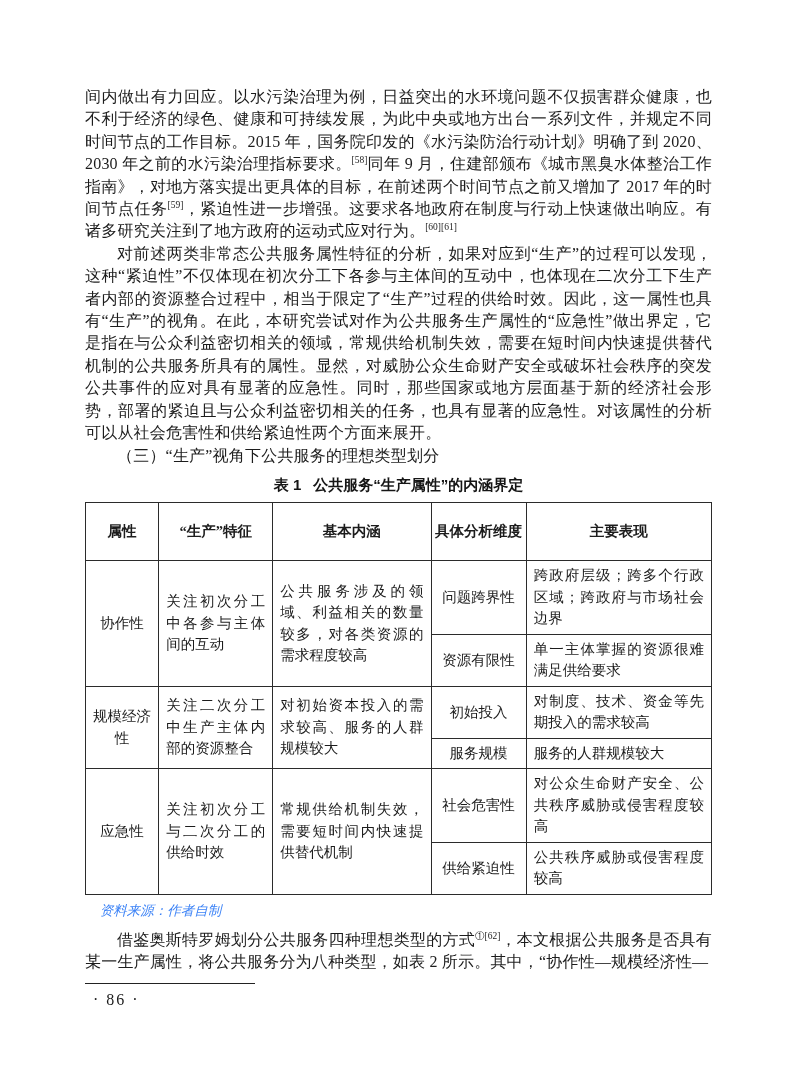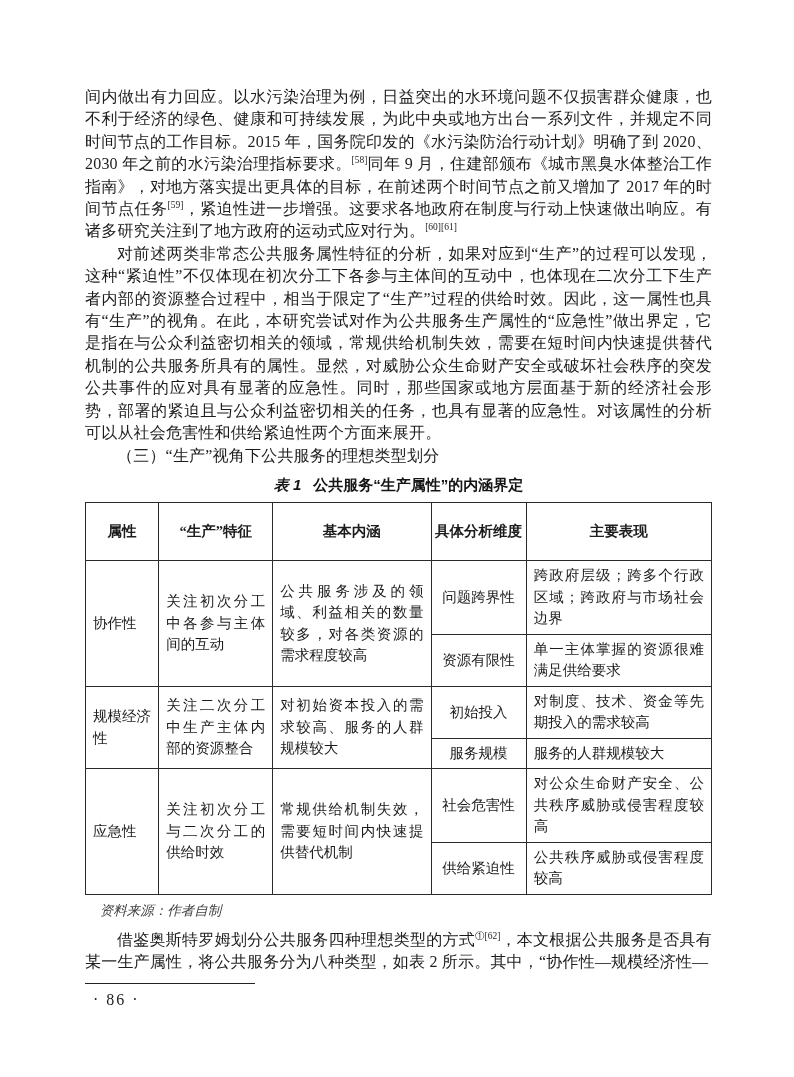--- a/index.html
+++ b/index.html
@@ -33,44 +33,44 @@
     letter-spacing: 0;
   }
   .table-caption {
     margin: 9px 0 7px 0;
     text-align: center;
     font-family: "Liberation Sans", "DejaVu Sans", sans-serif;
     font-weight: 700;
     font-size: 15px;
     color: #151515;
   }
-  .table-caption .cap-label { margin-right: 12px; font-style: italic; }
+  .table-caption .cap-label { margin-right: 12px; }
   table.t1 {
     width: 100%;
     border-collapse: collapse;
     table-layout: fixed;
   }
   table.t1 th, table.t1 td {
     border: 1px solid #2b2b2b;
     font-size: 14.5px;
     line-height: 21.5px;
     vertical-align: middle;
     padding: 4px 7px;
     font-weight: 400;
   }
   table.t1 th { text-align: center; height: 21px; padding: 18px 3px; font-weight: bold; }
-  td.c-attr { text-align: left; padding: 4px 2px; }
+  td.c-attr { text-align: center; padding: 4px 2px; }
   td.c-dim  { text-align: center; padding: 4px 3px; }
   td.c-feat, td.c-conn, td.c-perf { text-align: justify; }
   .source-note {
     margin: 7px 0 9px 0;
     font-style: italic;
     font-size: 13.5px;
     text-indent: 1.1em;
-    color: #404040;
+    color: #3b82f6;
   }
   .footnote-divider {
     border: none;
     border-top: 1px solid #222222;
     width: 170px;
     margin: 9px 0 10px 0;
   }
   .footnote {
     margin: 0;
     font-size: 13px;

